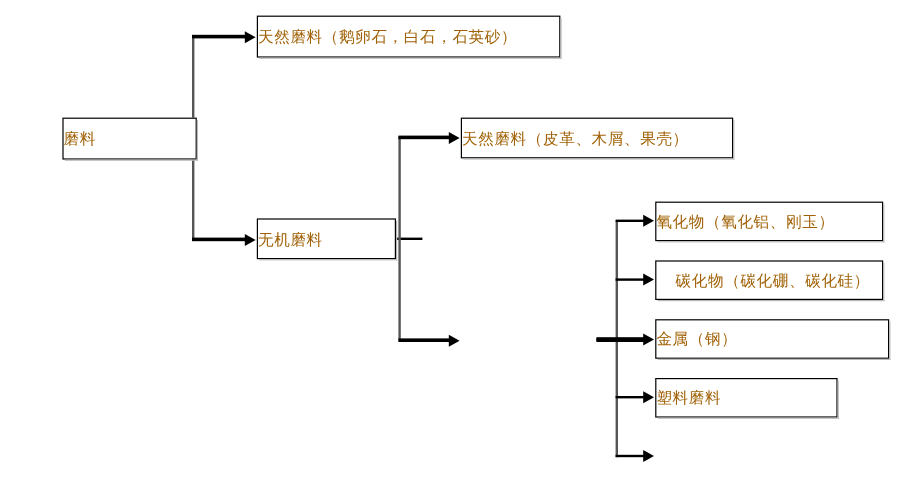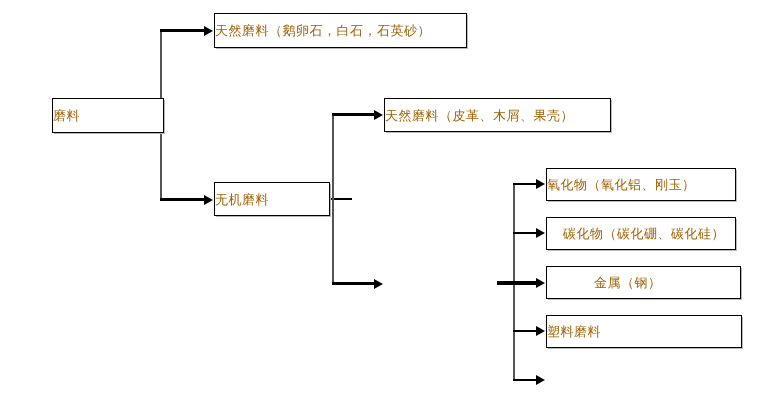--- a/index.html
+++ b/index.html
@@ -142,22 +142,22 @@
 
 
   <div class="node" style="left:546px; top:168px; width:190px; height:33px;">
     <span class="node-label">氧化物（氧化铝、刚玉）</span>
   </div>
 
   <div class="node" style="left:546px; top:217px; width:190px; height:33px;padding-left:16px;">
     <span class="node-label">碳化物（碳化硼、碳化硅）</span>
   </div>
 
-  <div class="node" style="left:546px; top:266px; width:195px; height:33px;padding-left:47px;">
+  <div class="node" style="left:546px; top:266px; width:195px; height:33px;">
     <span class="node-label">金属（钢）</span>
   </div>
 
-  <div class="node" style="left:546px; top:315px; width:196px; height:33px;">
+  <div class="node" style="left:546px; top:315px; width:152px; height:33px;">
     <span class="node-label">塑料磨料</span>
   </div>
 
 
 </div>
 
 </body></html>

